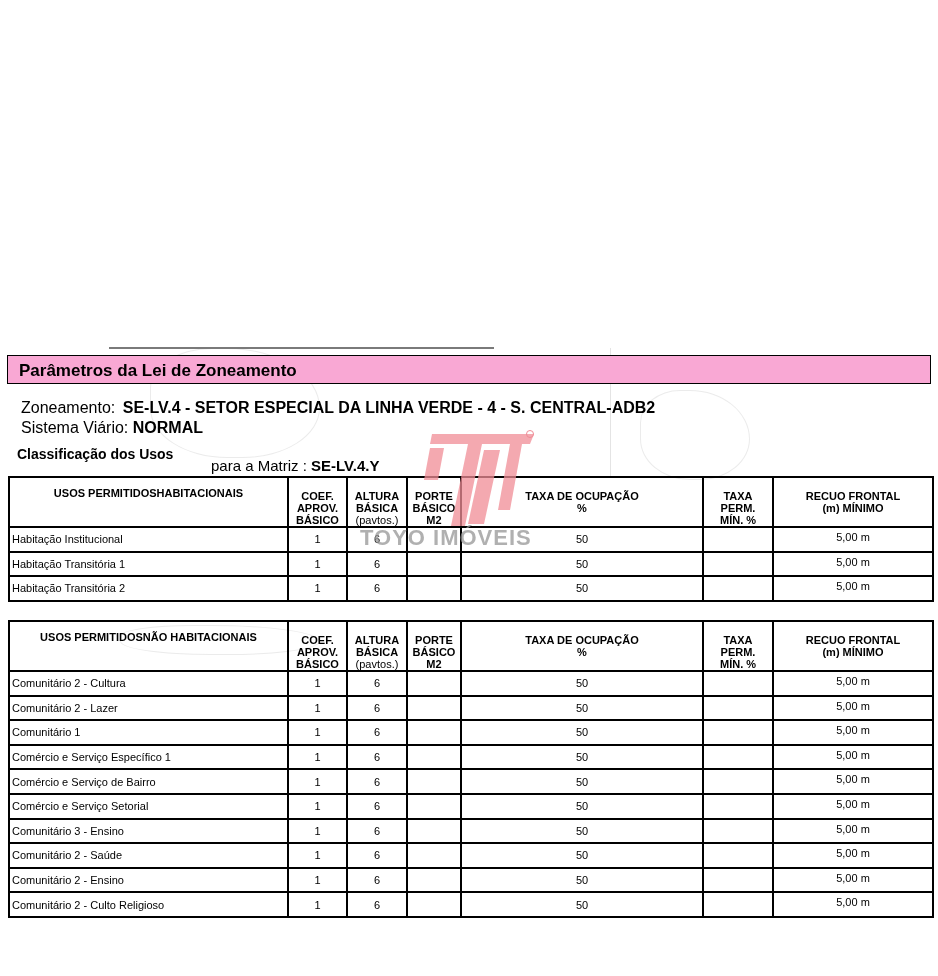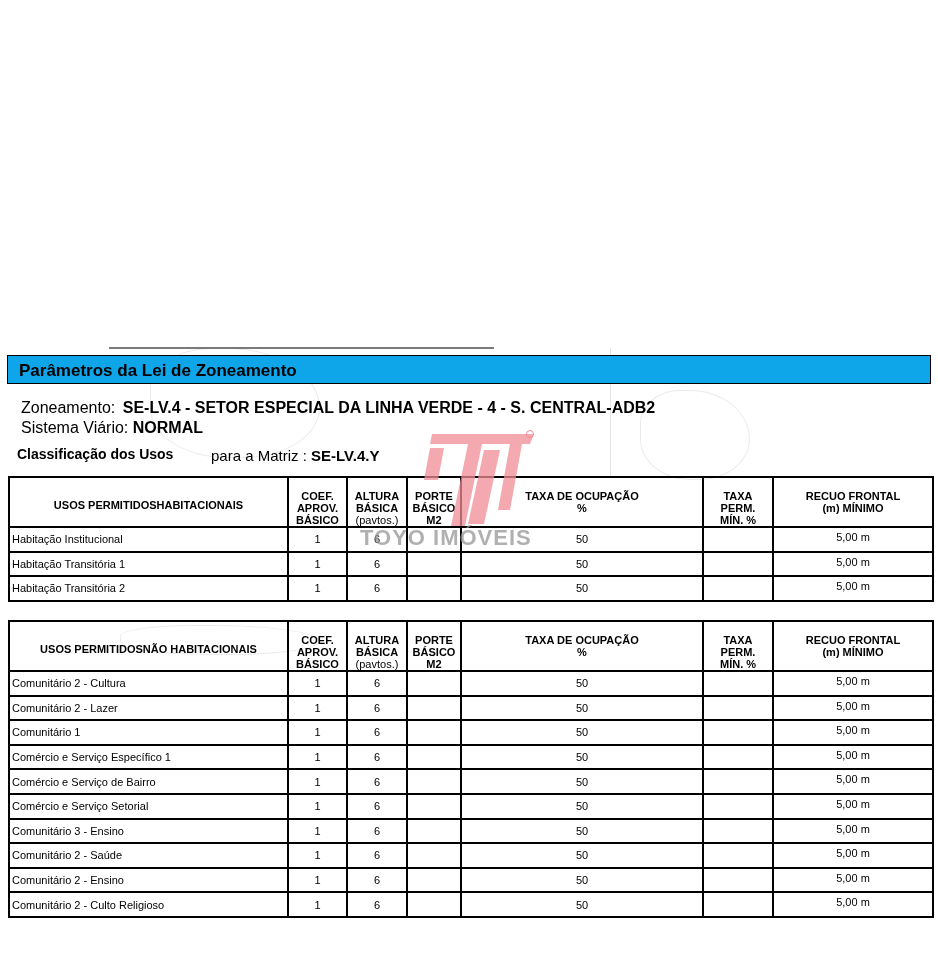--- a/index.html
+++ b/index.html
@@ -27,21 +27,21 @@
       position: absolute;
       left: 109px; top: 347px;
       width: 385px; height: 2px;
       background: #7a7a7a;
     }
 
     .section-title-bar {
       position: absolute;
       left: 7px; top: 355px;
       width: 924px; height: 29px;
-      background: #0ea5e9;
+      background: #f9a8d4;
       border: 1px solid #000;
     }
     .section-title-bar span {
       position: absolute;
       left: 11px; top: 5px;
       font-size: 17px;
       font-weight: bold;
     }
 
     .info-line {
@@ -54,21 +54,21 @@
 
     .classif {
       position: absolute;
       left: 17px; top: 446px;
       font-size: 14px;
       font-weight: bold;
       text-align: center;
     }
     .matriz {
       position: absolute;
-      left: 211px; top: 447px;
+      left: 211px; top: 457px;
       font-size: 15px;
       white-space: nowrap;
     }
     .matriz b { font-weight: bold; }
 
     table.params {
       position: absolute;
       left: 8px;
       width: 924px;
       border-collapse: collapse;
@@ -81,21 +81,21 @@
     }
     table.params th {
       font-weight: bold;
       font-size: 11px;
       vertical-align: top;
       text-align: center;
       line-height: 12px;
       padding-top: 12px;
       height: 50px;
     }
-    table.params th.uses-col { text-align: center; padding-top: 21px; }
+    table.params th.uses-col { text-align: center; padding-top: 9px; }
     table.params td {
       height: 24.6px;
       text-align: center;
       vertical-align: middle;
       font-size: 11px;
     }
     table.params td.use-name { text-align: left; padding-left: 2px; }
     table.params td.recuo { vertical-align: top; padding-top: 3px; }
 
     .t1 { top: 476px; }

